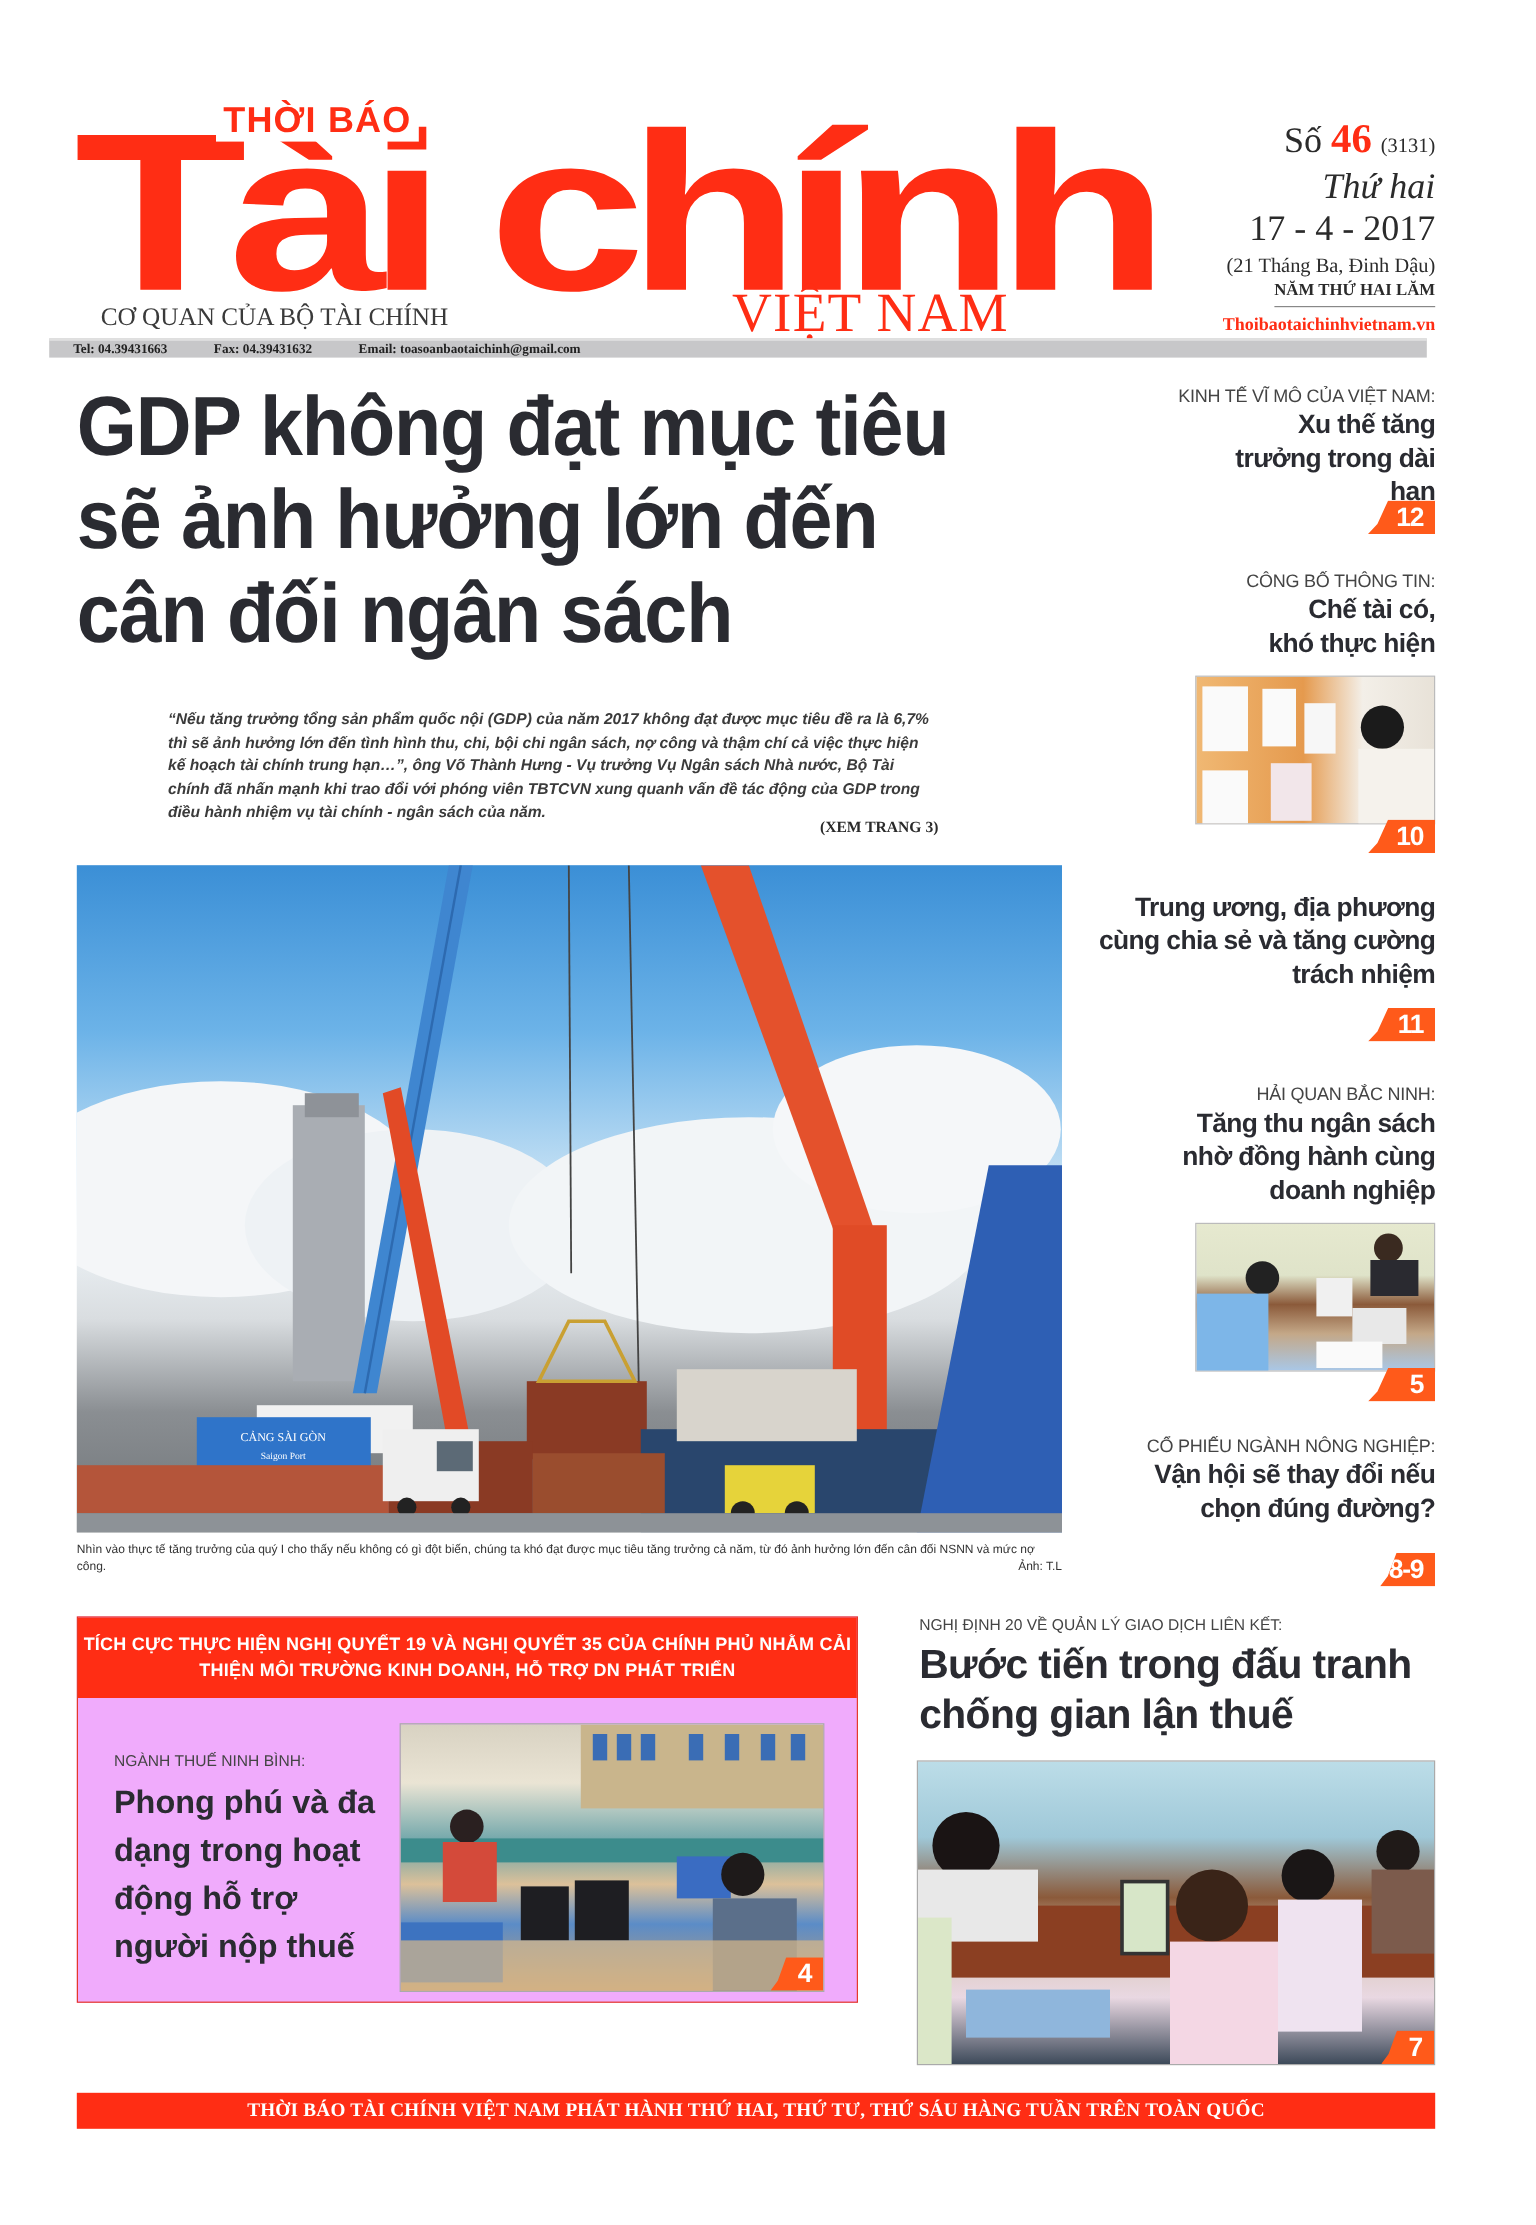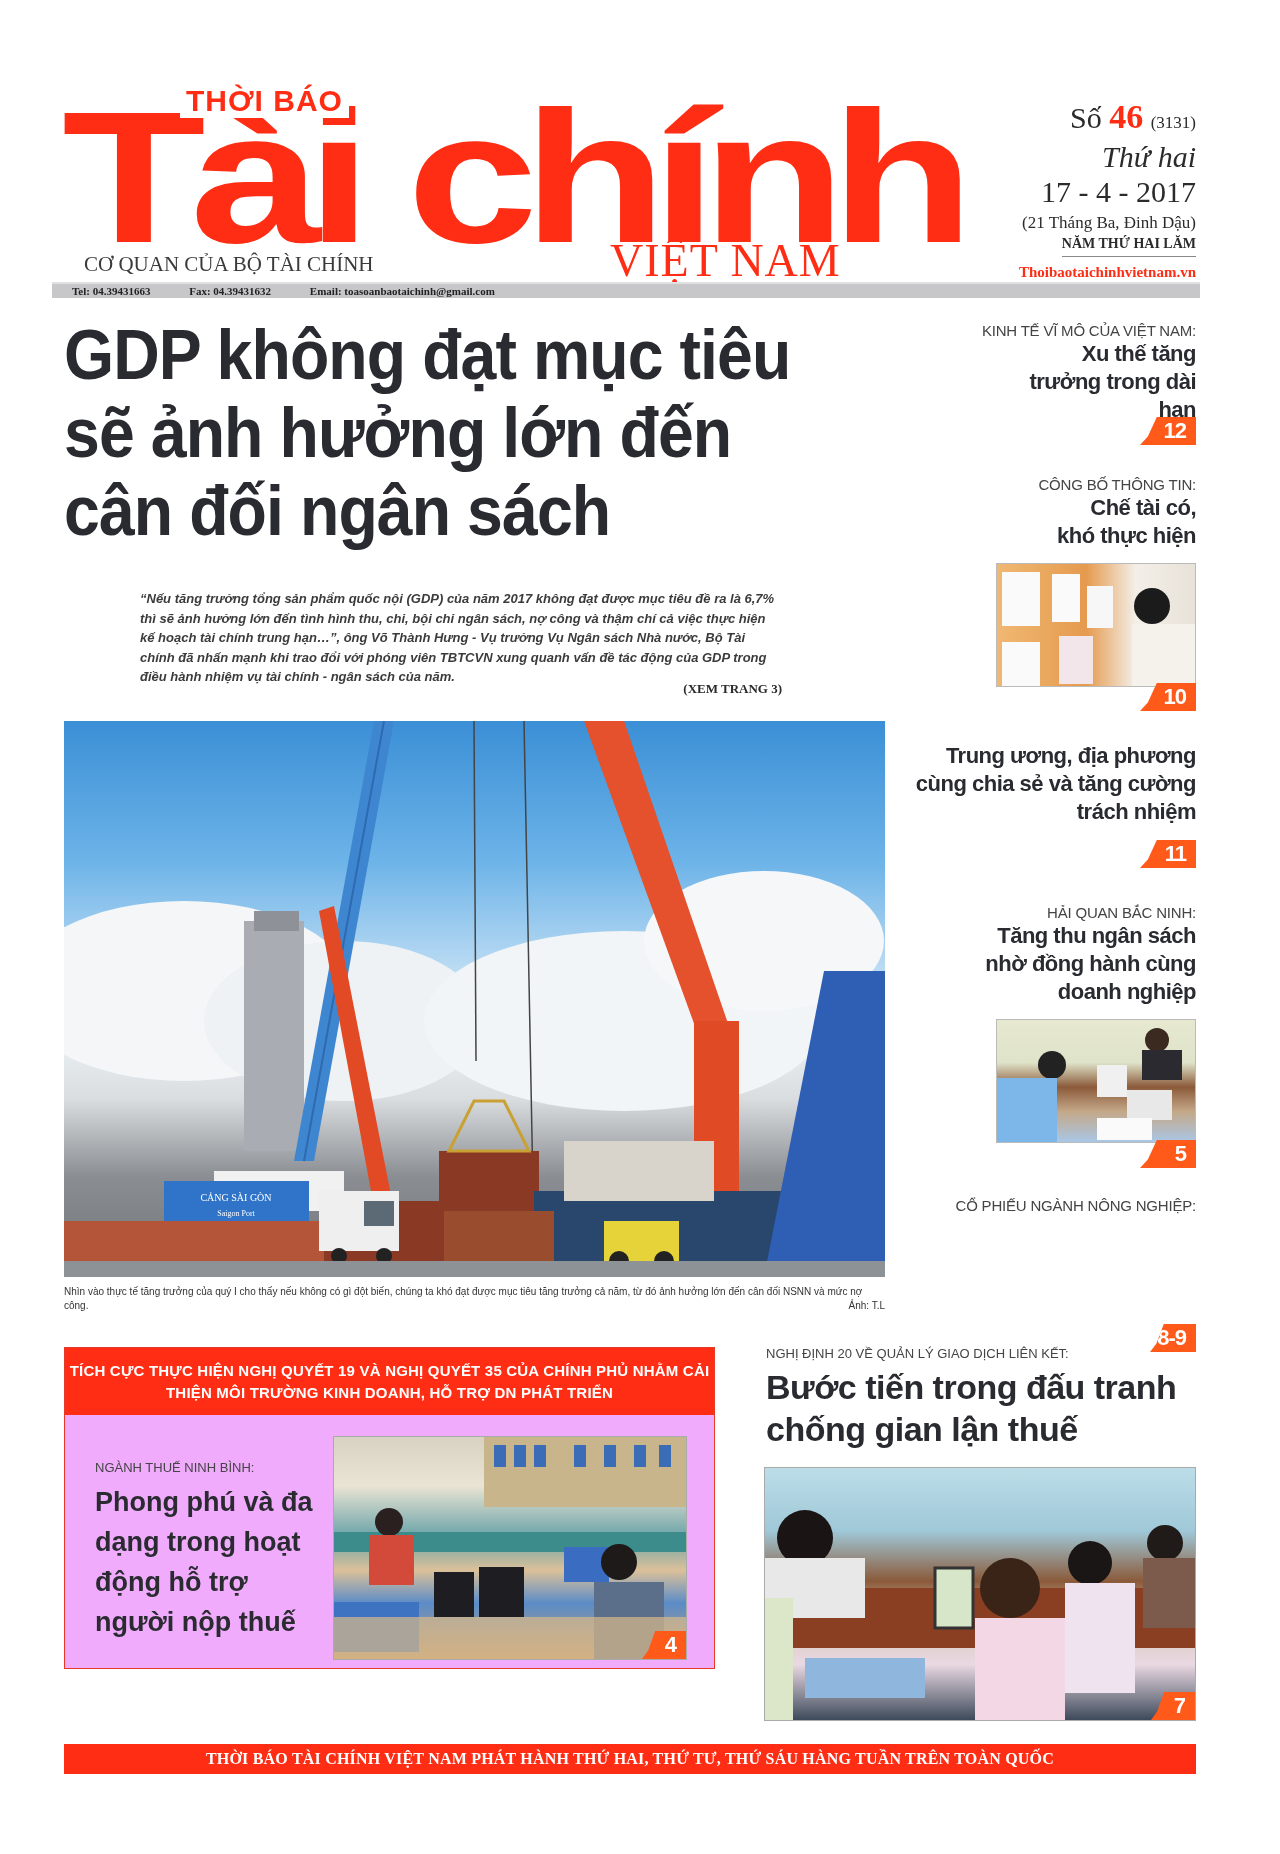--- a/index.html
+++ b/index.html
@@ -21,21 +21,21 @@
   .mast-vietnam {
     position: absolute; left: 610px; top: 238px;
     font-family: "Liberation Serif", serif; font-size: 46px; color: #ff2d14; line-height: 1;
     letter-spacing: 1px;
   }
   .mast-coquan {
     position: absolute; left: 84px; top: 254px;
     font-family: "Liberation Serif", serif; font-size: 21px; color: #3a3a3a; line-height: 1;
   }
   .contact-bar {
-    position: absolute; left: 52px; top: 282px; width: 1148px; height: 16px;
+    position: absolute; left: 41px; top: 282px; width: 1148px; height: 16px;
     background: #c7c7c9; border-top: 2px solid #e0e0e0;
     font-family: "Liberation Serif", serif; font-weight: 700; font-size: 11px; color: #222;
     line-height: 14px; padding-left: 20px;
   }
   .contact-bar span { margin-right: 36px; }
 
   .issue-box { position: absolute; right: 84px; top: 100px; text-align: right; font-family: "Liberation Serif", serif; color: #2b2b2b; }
   .issue-line1 { font-size: 30px; line-height: 34px; }
   .issue-num { color: #ff2d14; font-weight: 700; font-size: 34px; }
   .issue-total { font-size: 17px; }
@@ -262,22 +262,23 @@
       <rect x="130" y="70" width="45" height="30" fill="#e8e8e8"></rect>
       <circle cx="55" cy="45" r="14" fill="#222"></circle>
       <rect x="0" y="58" width="60" height="66" fill="#7db6e8"></rect>
       <rect x="100" y="98" width="55" height="22" fill="#fafafa"></rect>
     </svg>
   </div>
   <div class="badge" style="top:1140px;">5</div>
 
   <div class="rc" style="top:1197px;">
     <div class="kicker">CỔ PHIẾU NGÀNH NÔNG NGHIỆP:</div>
-  </div>
-  <div class="badge" style="top:1294px;width:46px;margin-top:30px;">8-9</div>
+    <div class="rc-title" style="padding-left:40px;">Vận hội sẽ thay đổi nếu chọn đúng đường?</div>
+  </div>
+  <div class="badge" style="top:1294px;width:46px;">8-9</div>
 </aside>
 
 <section class="promo-box">
   <div class="promo-head">TÍCH CỰC THỰC HIỆN NGHỊ QUYẾT 19 VÀ NGHỊ QUYẾT 35 CỦA CHÍNH PHỦ NHẰM CẢI THIỆN MÔI TRƯỜNG KINH DOANH, HỖ TRỢ DN PHÁT TRIỂN</div>
   <div class="promo-kicker">NGÀNH THUẾ NINH BÌNH:</div>
   <div class="promo-title">Phong phú và đa dạng trong hoạt động hỗ trợ người nộp thuế</div>
   <div class="promo-photo">
     <svg width="354" height="224">
       <rect x="150" y="0" width="204" height="70" fill="#c9b58c"></rect>
       <g fill="#3a6db5">

